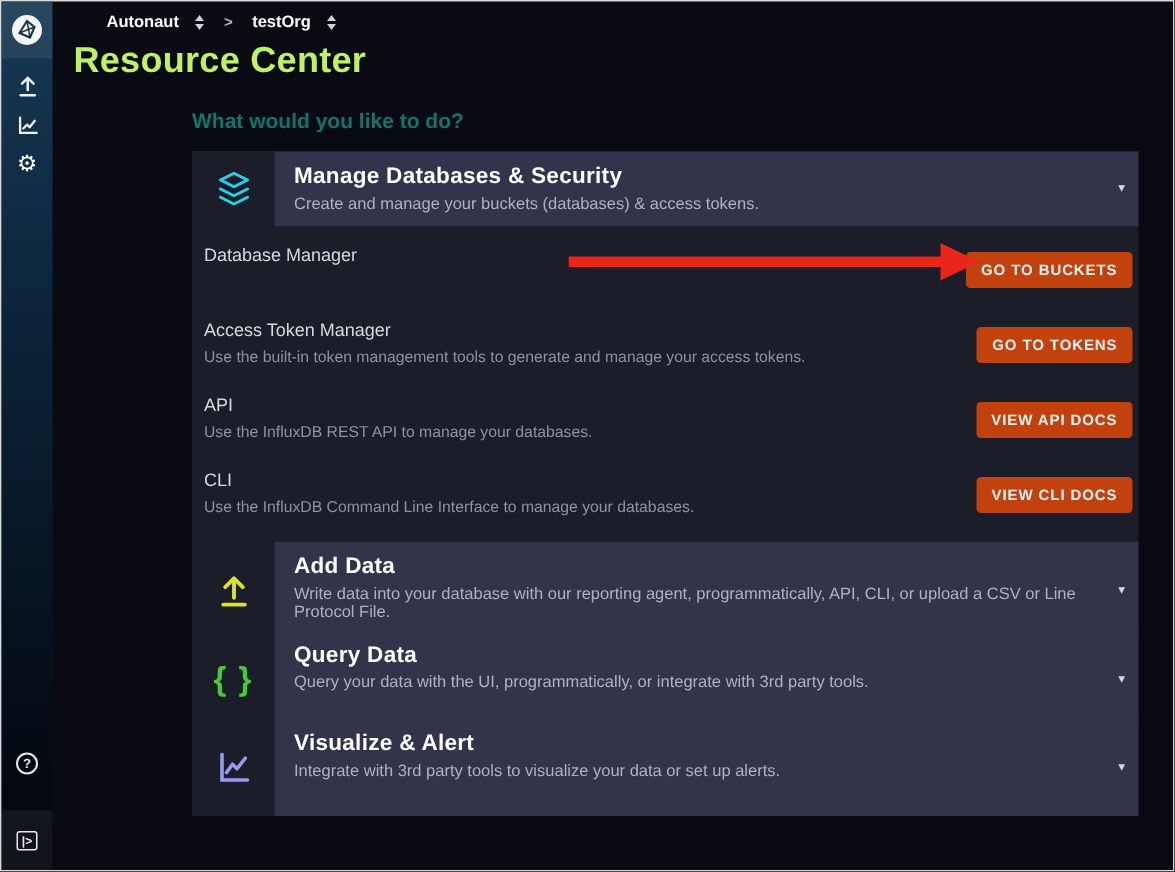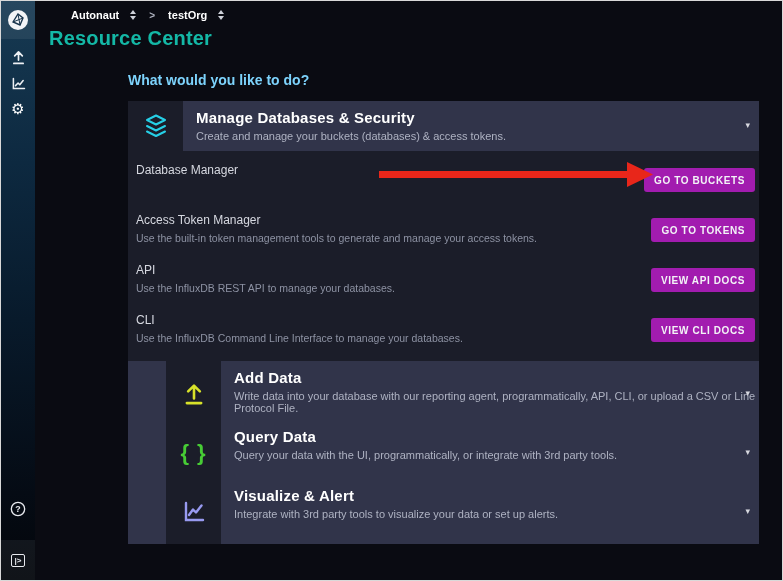--- a/index.html
+++ b/index.html
@@ -33,43 +33,43 @@
     color:#e7e9ee; font-size:8px; font-weight:bold; display:flex; align-items:center; justify-content:center; letter-spacing:0; }
   
   #breadcrumb { position:absolute; left:57px; top:8px; display:flex; align-items:center; gap:9px;margin-left:13px; }
   .crumb { color:#ffffff; font-size:11px; font-weight:bold; }
   .sort-caret { display:inline-flex; flex-direction:column; gap:2px; margin-left:2px; }
   .sort-caret i { width:0; height:0; border-left:3.5px solid transparent; border-right:3.5px solid transparent; }
   .sort-caret .up { border-bottom:4px solid #cfd2da; }
   .sort-caret .dn { border-top:4px solid #cfd2da; }
   .crumb-sep { color:#aeb2bf; font-size:10px; font-weight:bold; padding:0 4px; }
   
-  #page-title { position:absolute; left:48px; top:26px; color:#14b8a6; font-size:20px; font-weight:800; letter-spacing:0.2px; }
-  #page-sub { position:absolute; left:127px; top:71px; color:#7dd3fc; font-size:14px; font-weight:bold; }
+  #page-title { position:absolute; left:48px; top:26px; color:#bef264; font-size:24px; font-weight:800; letter-spacing:0.2px; }
+  #page-sub { position:absolute; left:127px; top:71px; color:#0f766e; font-size:14px; font-weight:bold; }
   
   .panel { position:absolute; left:127px; width:631px; }
   .panel-header { display:flex; align-items:stretch; height:50px; background:#31344a; position:relative; }
   .icon-cell { width:55px; flex:0 0 55px; background:#1b1d29; display:flex; align-items:center; justify-content:center; }
   .ph-text { flex:1; padding:8px 0 0 13px; }
   .ph-title { color:#ffffff; font-size:15px; font-weight:bold; letter-spacing:0.2px; }
   .ph-sub { color:#aeb2c2; font-size:11px; margin-top:4px; }
   .hdr-caret { position:absolute; right:9px; top:50%; transform:translateY(-58%); color:#d7d8df; font-size:9px; cursor:pointer; }
   #panel-manage { top:100px; }
   .panel-body { background:#1b1d29; padding:4px 0 6px 0; }
   .body-row { position:relative; height:50px; padding:8px 0 0 8px; }
   .row-title { color:#d6d8e0; font-size:12px; font-weight:normal; }
   .row-desc { color:#8d92a3; font-size:10.5px; margin-top:5px; max-width:430px; }
   .row-btn {
     position:absolute; right:4px; top:13px; height:24px; padding:0 10px;
-    background:#a21caf; color:#f2f3f6; border:none; border-radius:3px;
+    background:#c2410c; color:#f2f3f6; border:none; border-radius:3px;
     font-family:"Liberation Sans", sans-serif; font-size:10px; font-weight:bold; letter-spacing:0.6px;
     cursor:pointer; display:flex; align-items:center;
   }
   .collapsed { height:53px; }
-  .collapsed .panel-header { height:65px;padding-left:38px; }
+  .collapsed .panel-header { height:65px; }
   #panel-add { top:360px; }
   #panel-query { top:419px; }
   #panel-viz { top:478px; }
   .braces { color:#47cc35; font-size:22px; font-weight:bold; letter-spacing:1px; line-height:1; }
   
   #red-arrow { position:absolute; left:378px; top:160px; width:276px; height:27px; pointer-events:none; }
 </style>
 </head>
 <body>
 

